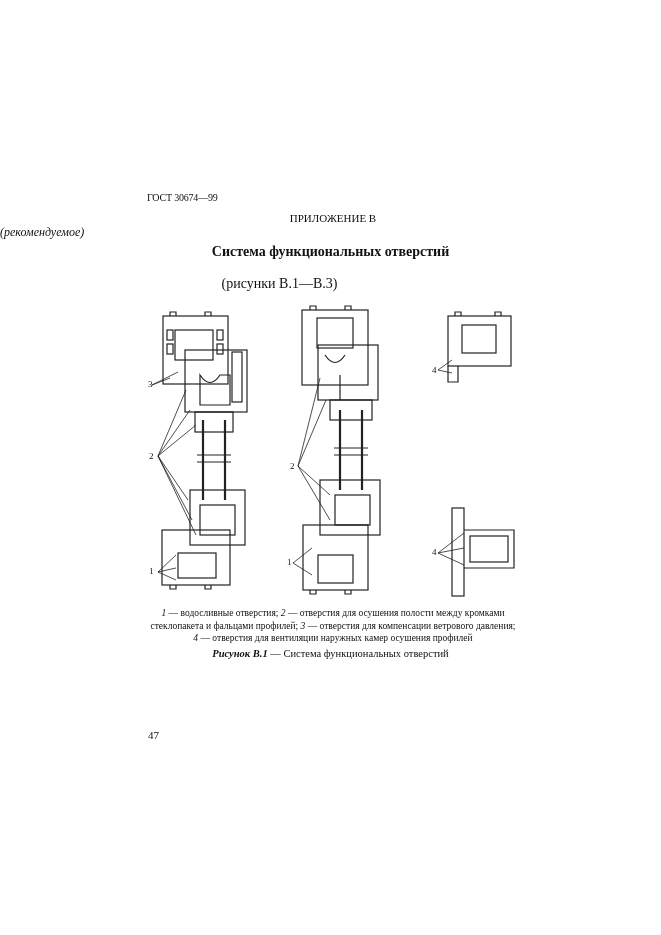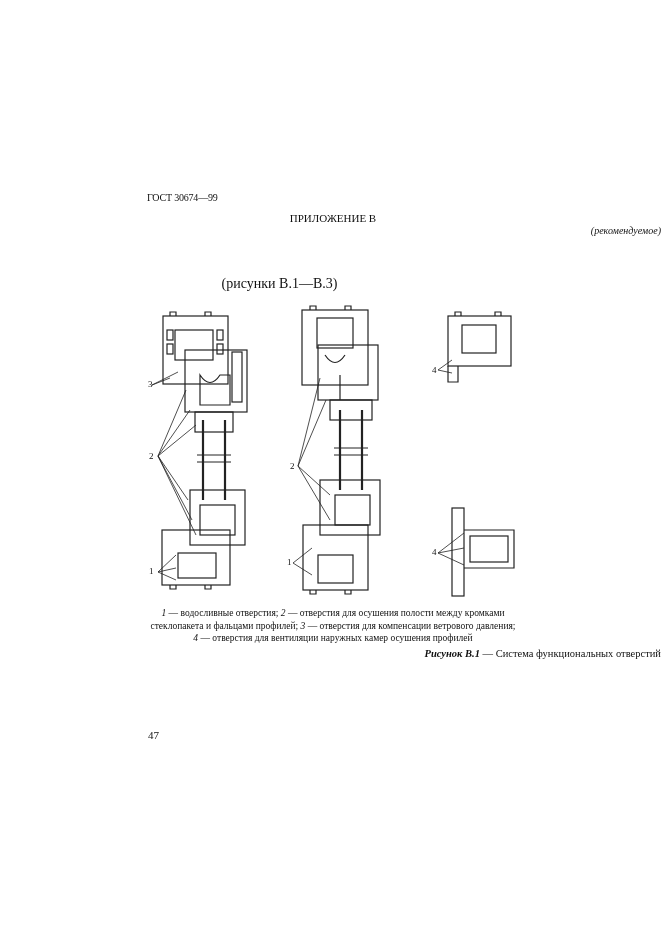--- a/index.html
+++ b/index.html
@@ -1,40 +1,41 @@
 <!DOCTYPE html>
 <html><head>
 <meta charset="utf-8">
 <style>
   html, body { margin:0; padding:0; background:#ffffff; }
   body { width:661px; height:935px; position:relative; overflow:hidden;
          font-family:"Liberation Serif","DejaVu Serif",serif; color:#111; }
   .abs { position:absolute; }
   .doc-code { left:147px; top:192px; font-size:10px; font-weight:normal; letter-spacing:-0.2px; }
   .annex { left:0; width:596px; top:212px; text-align:center; font-size:11px;margin-left:35px; }
-  .annex-sub { left:0; width:661px; top:225px; text-align:right; font-size:10px; font-style:italic; }
+  .annex-sub { left:0; width:661px; top:225px; text-align:left; font-size:12px; font-style:italic; }
   .title { left:0; width:661px; top:244px; text-align:center; font-size:14px; font-weight:bold; line-height:16px; }
   .title-sub { left:0; width:559px; top:276px; text-align:center; font-size:14px; }
   .figure { left:140px; top:300px; width:400px; height:300px; }
   .legend { left:148px; top:607px; width:370px; text-align:center; font-size:9.5px; line-height:12.5px; }
   .legend i { font-style:italic; }
-  .caption { left:0; width:661px; top:648px; text-align:right; font-size:10.5px; }
+  .caption { left:0; width:661px; top:648px; text-align:center; font-size:10.5px; }
   .caption .cap-label { font-weight:bold; font-style:italic; }
   .page-num { left:148px; top:729px; font-size:11px; }
   svg text { font-family:"Liberation Serif",serif; font-size:9px; }
 </style>
 </head>
 <body>
 
 <div class="abs doc-code">ГОСТ 30674—99</div>
 
 <div class="abs annex">ПРИЛОЖЕНИЕ В</div>
 <div class="abs annex-sub">(рекомендуемое)</div>
 
 <div class="abs title">
+  <div>Система функциональных отверстий</div>
 </div>
 <div class="abs title-sub">(рисунки В.1—В.3)</div>
 
 <svg class="abs figure" viewBox="140 300 400 300" width="400" height="300">
   <g fill="none" stroke="#222" stroke-width="1.2">
 
     <g>
       <rect x="163" y="316" width="65" height="68"></rect>
       <rect x="175" y="330" width="38" height="30"></rect>
       <path d="M170 316 v-4 h6 v4 M205 316 v-4 h6 v4"></path>

